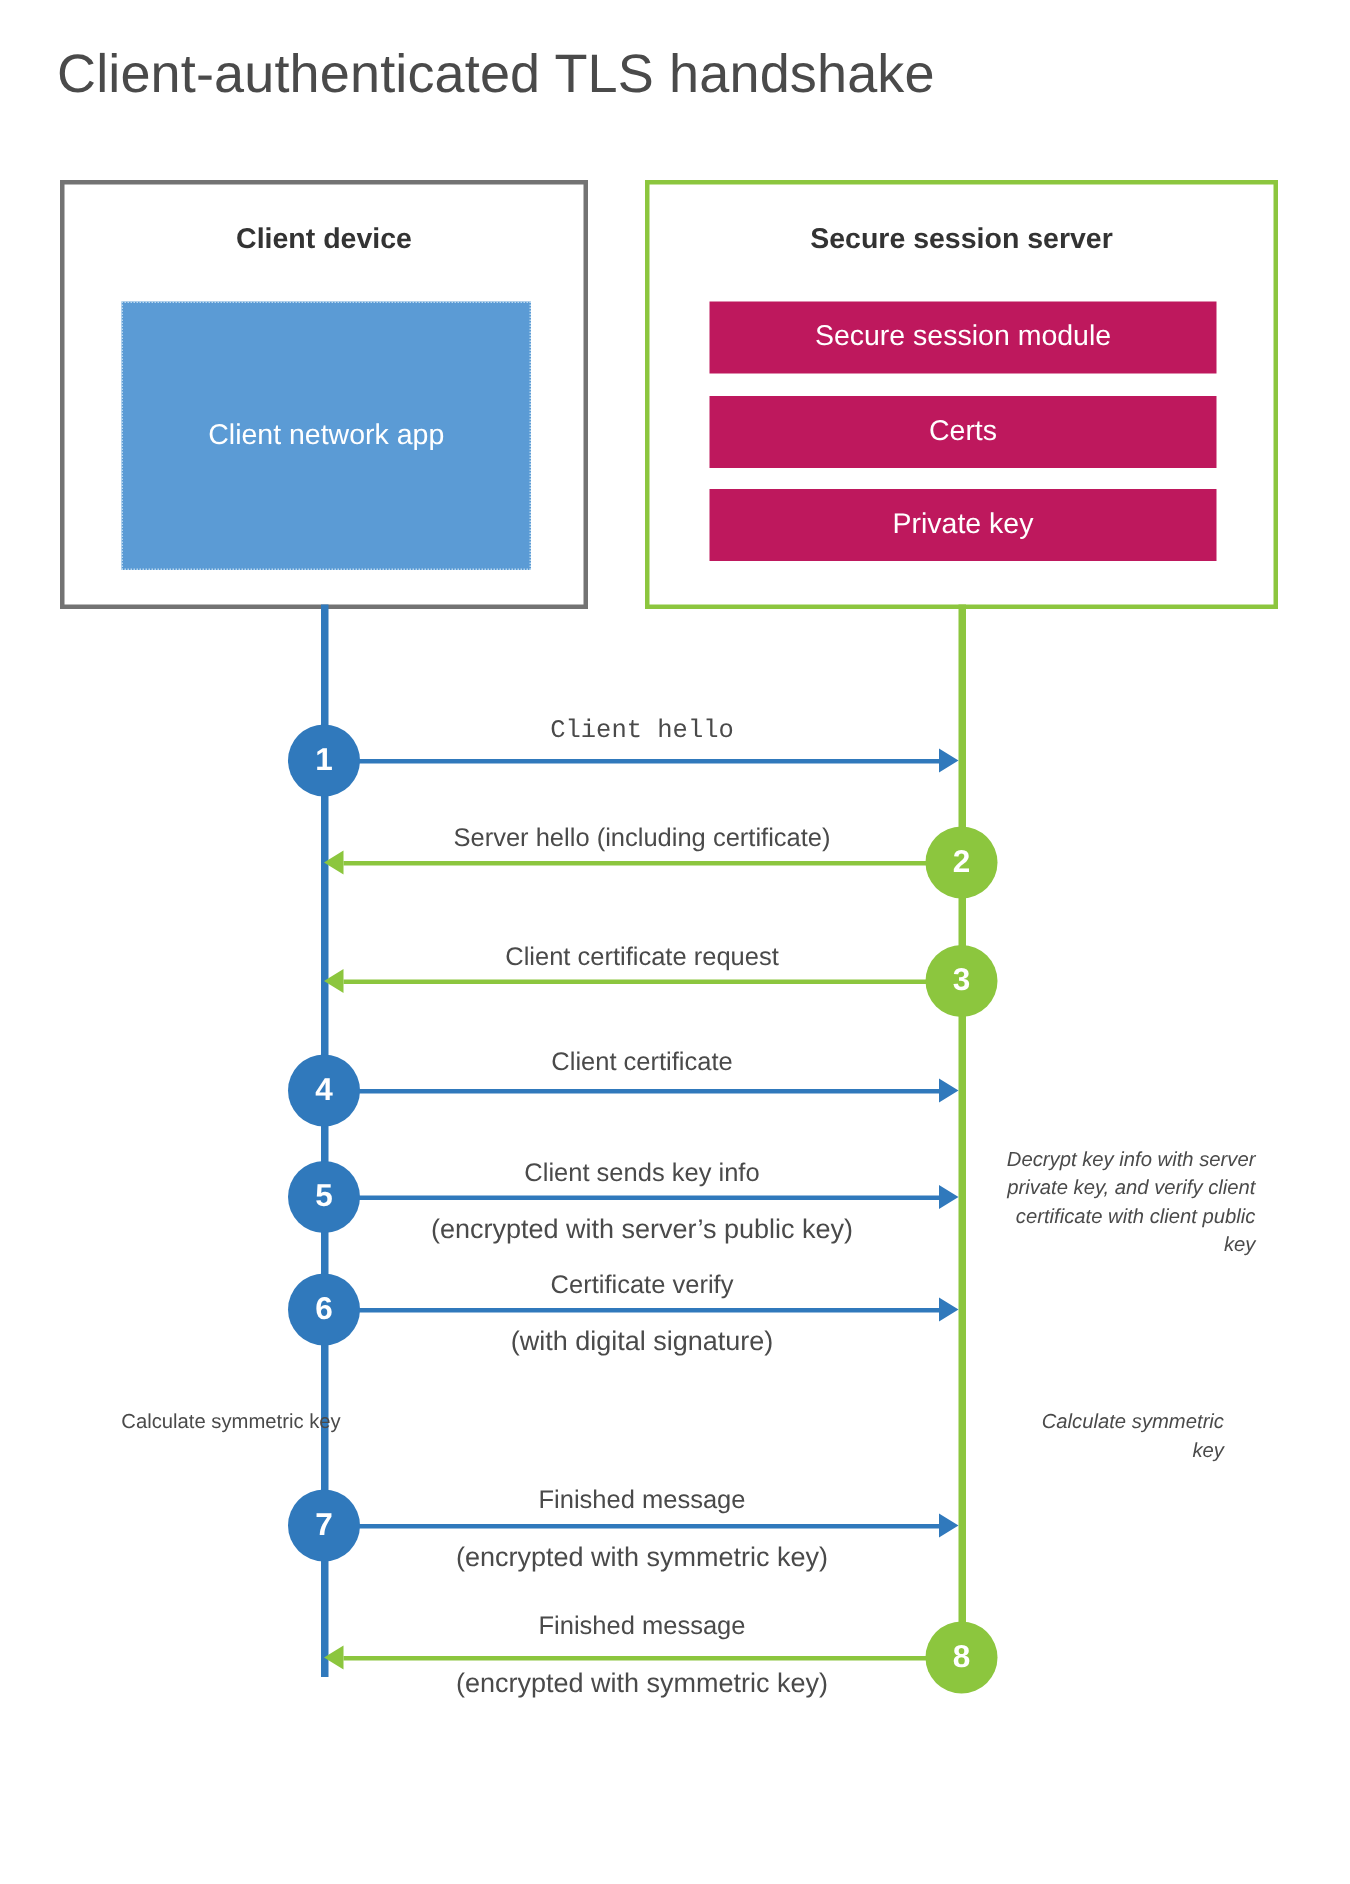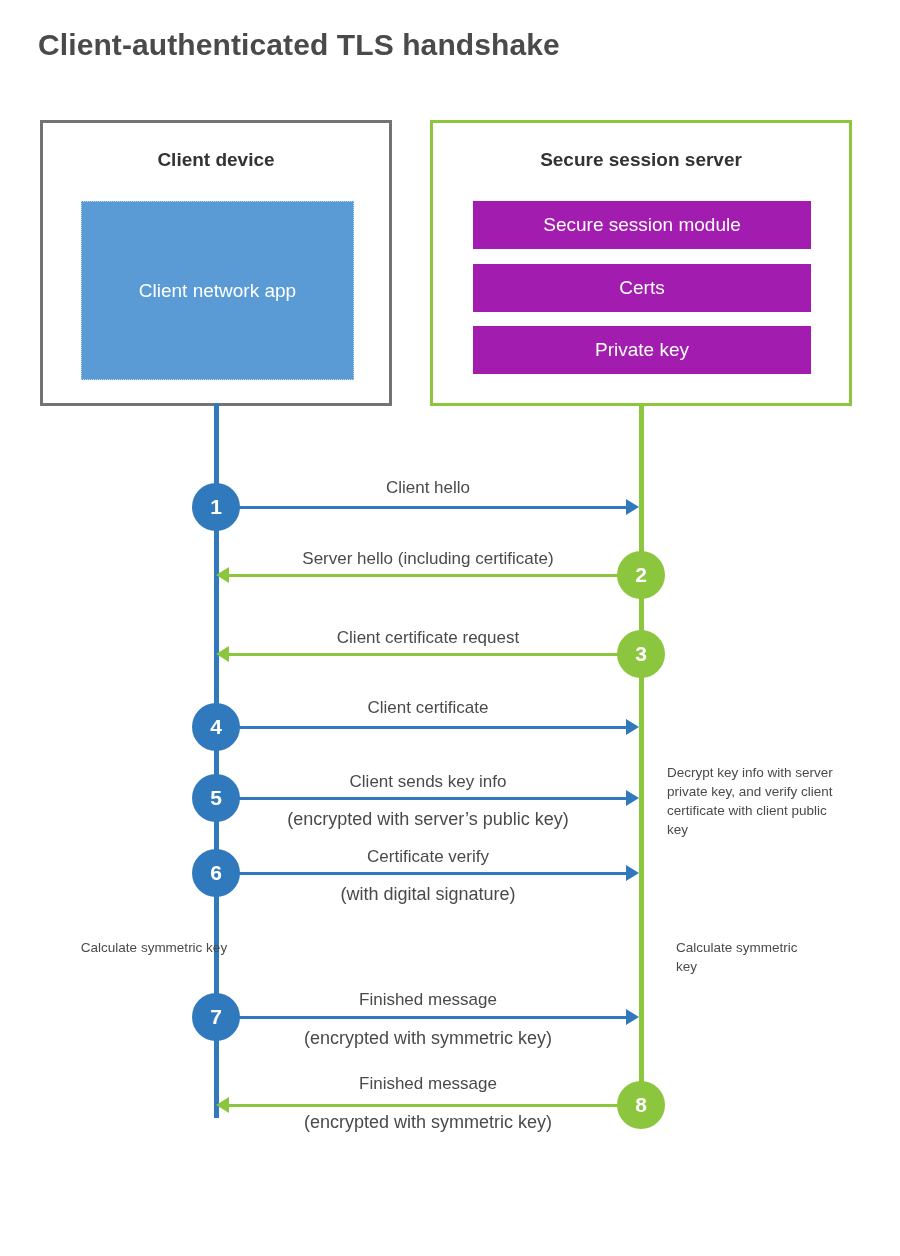--- a/index.html
+++ b/index.html
@@ -7,21 +7,21 @@
     width: 900px; height: 1256px;
     background: #ffffff;
     font-family: "Liberation Sans", sans-serif;
     overflow: hidden;
   }
   #stage { position: relative; width: 900px; height: 1256px; }
 
   
   .page-title {
     position: absolute; left: 38px; top: 28px;
-    font-size: 30px; font-weight: 700; color: #4a4a4a;
+    font-size: 36px; font-weight: 400; color: #4a4a4a;
     letter-spacing: .1px; white-space: nowrap;
   }
 
   
   .entity-box {
     position: absolute; background: #ffffff;
   }
   #client-box  { left: 40px;  top: 120px; width: 352px; height: 286px;
                  border: 3px solid #737373; }
   #server-box  { left: 430px; top: 120px; width: 422px; height: 286px;
@@ -31,21 +31,21 @@
     text-align: center; font-size: 19px; font-weight: bold; color: #333333;
   }
   .client-app-rect {
     position: absolute; left: 38px; top: 78px; width: 273px; height: 179px;
     background: #5B9BD5; border: 1px dotted #bcd9f0;
     display: flex; align-items: center; justify-content: center;
     color: #ffffff; font-size: 19px; line-height: 1.35; text-align: center;
   }
   .server-bar {
     position: absolute; left: 40px; width: 338px; height: 48px;
-    background: #a21caf;
+    background: #be185d;
     display: flex; align-items: center; justify-content: center;
     color: #ffffff; font-size: 19px;
   }
   #server-bar-0 { top: 78px; }
   #server-bar-1 { top: 141px; }
   #server-bar-2 { top: 203px; }
 
   
   .lifeline { position: absolute; width: 5px; }
   #client-lifeline { left: 214px; top: 403px; height: 715px; background: #3079BC; }
@@ -81,21 +81,21 @@
   .msg-sublabel {
     position: absolute; text-align: center;
     font-size: 18px; color: #4a4a4a; white-space: nowrap;
   }
 
   
   .side-note {
     position: absolute; font-size: 13.5px; color: #4a4a4a; line-height: 1.42;
   }
   .note-left  { text-align: center; }
-  .note-right { text-align: left; }
+  .note-right { text-align: right; font-style: italic; }
 </style>
 </head>
 <body>
 
 <div id="stage">
 
   <div class="page-title">Client-authenticated TLS handshake</div>
 
   <div class="entity-box" id="client-box">
     <div class="entity-title">Client device</div>
@@ -105,21 +105,21 @@
   <div class="entity-box" id="server-box">
     <div class="entity-title">Secure session server</div>
     <div class="server-bar" id="server-bar-0">Secure session module</div>
     <div class="server-bar" id="server-bar-1">Certs</div>
     <div class="server-bar" id="server-bar-2">Private key</div>
   </div>
 
   <div class="lifeline" id="client-lifeline"></div>
   <div class="lifeline" id="server-lifeline"></div>
 
-  <div class="msg-label" style="left:216px; top:478px; width:424px;">Client hello</div>
+  <div class="msg-label" style="left:216px; top:478px; width:424px;font-family:Liberation Mono, monospace;">Client hello</div>
   <div class="arrow-line bg-blue" style="left:216px; top:506px; width:410px;"></div>
   <div class="arrow-head arrow-right c-blue" style="left:626px; top:499px;"></div>
   <div class="step-circle step-client" style="top:483px;">1</div>
 
   <div class="msg-label" style="left:216px; top:549px; width:424px;">Server hello (including certificate)</div>
   <div class="arrow-line bg-green" style="left:229px; top:574px; width:404px;"></div>
   <div class="arrow-head arrow-left c-green" style="left:216px; top:567px;"></div>
   <div class="step-circle step-server" style="top:551px;">2</div>
 
   <div class="msg-label" style="left:216px; top:628px; width:424px;">Client certificate request</div>

